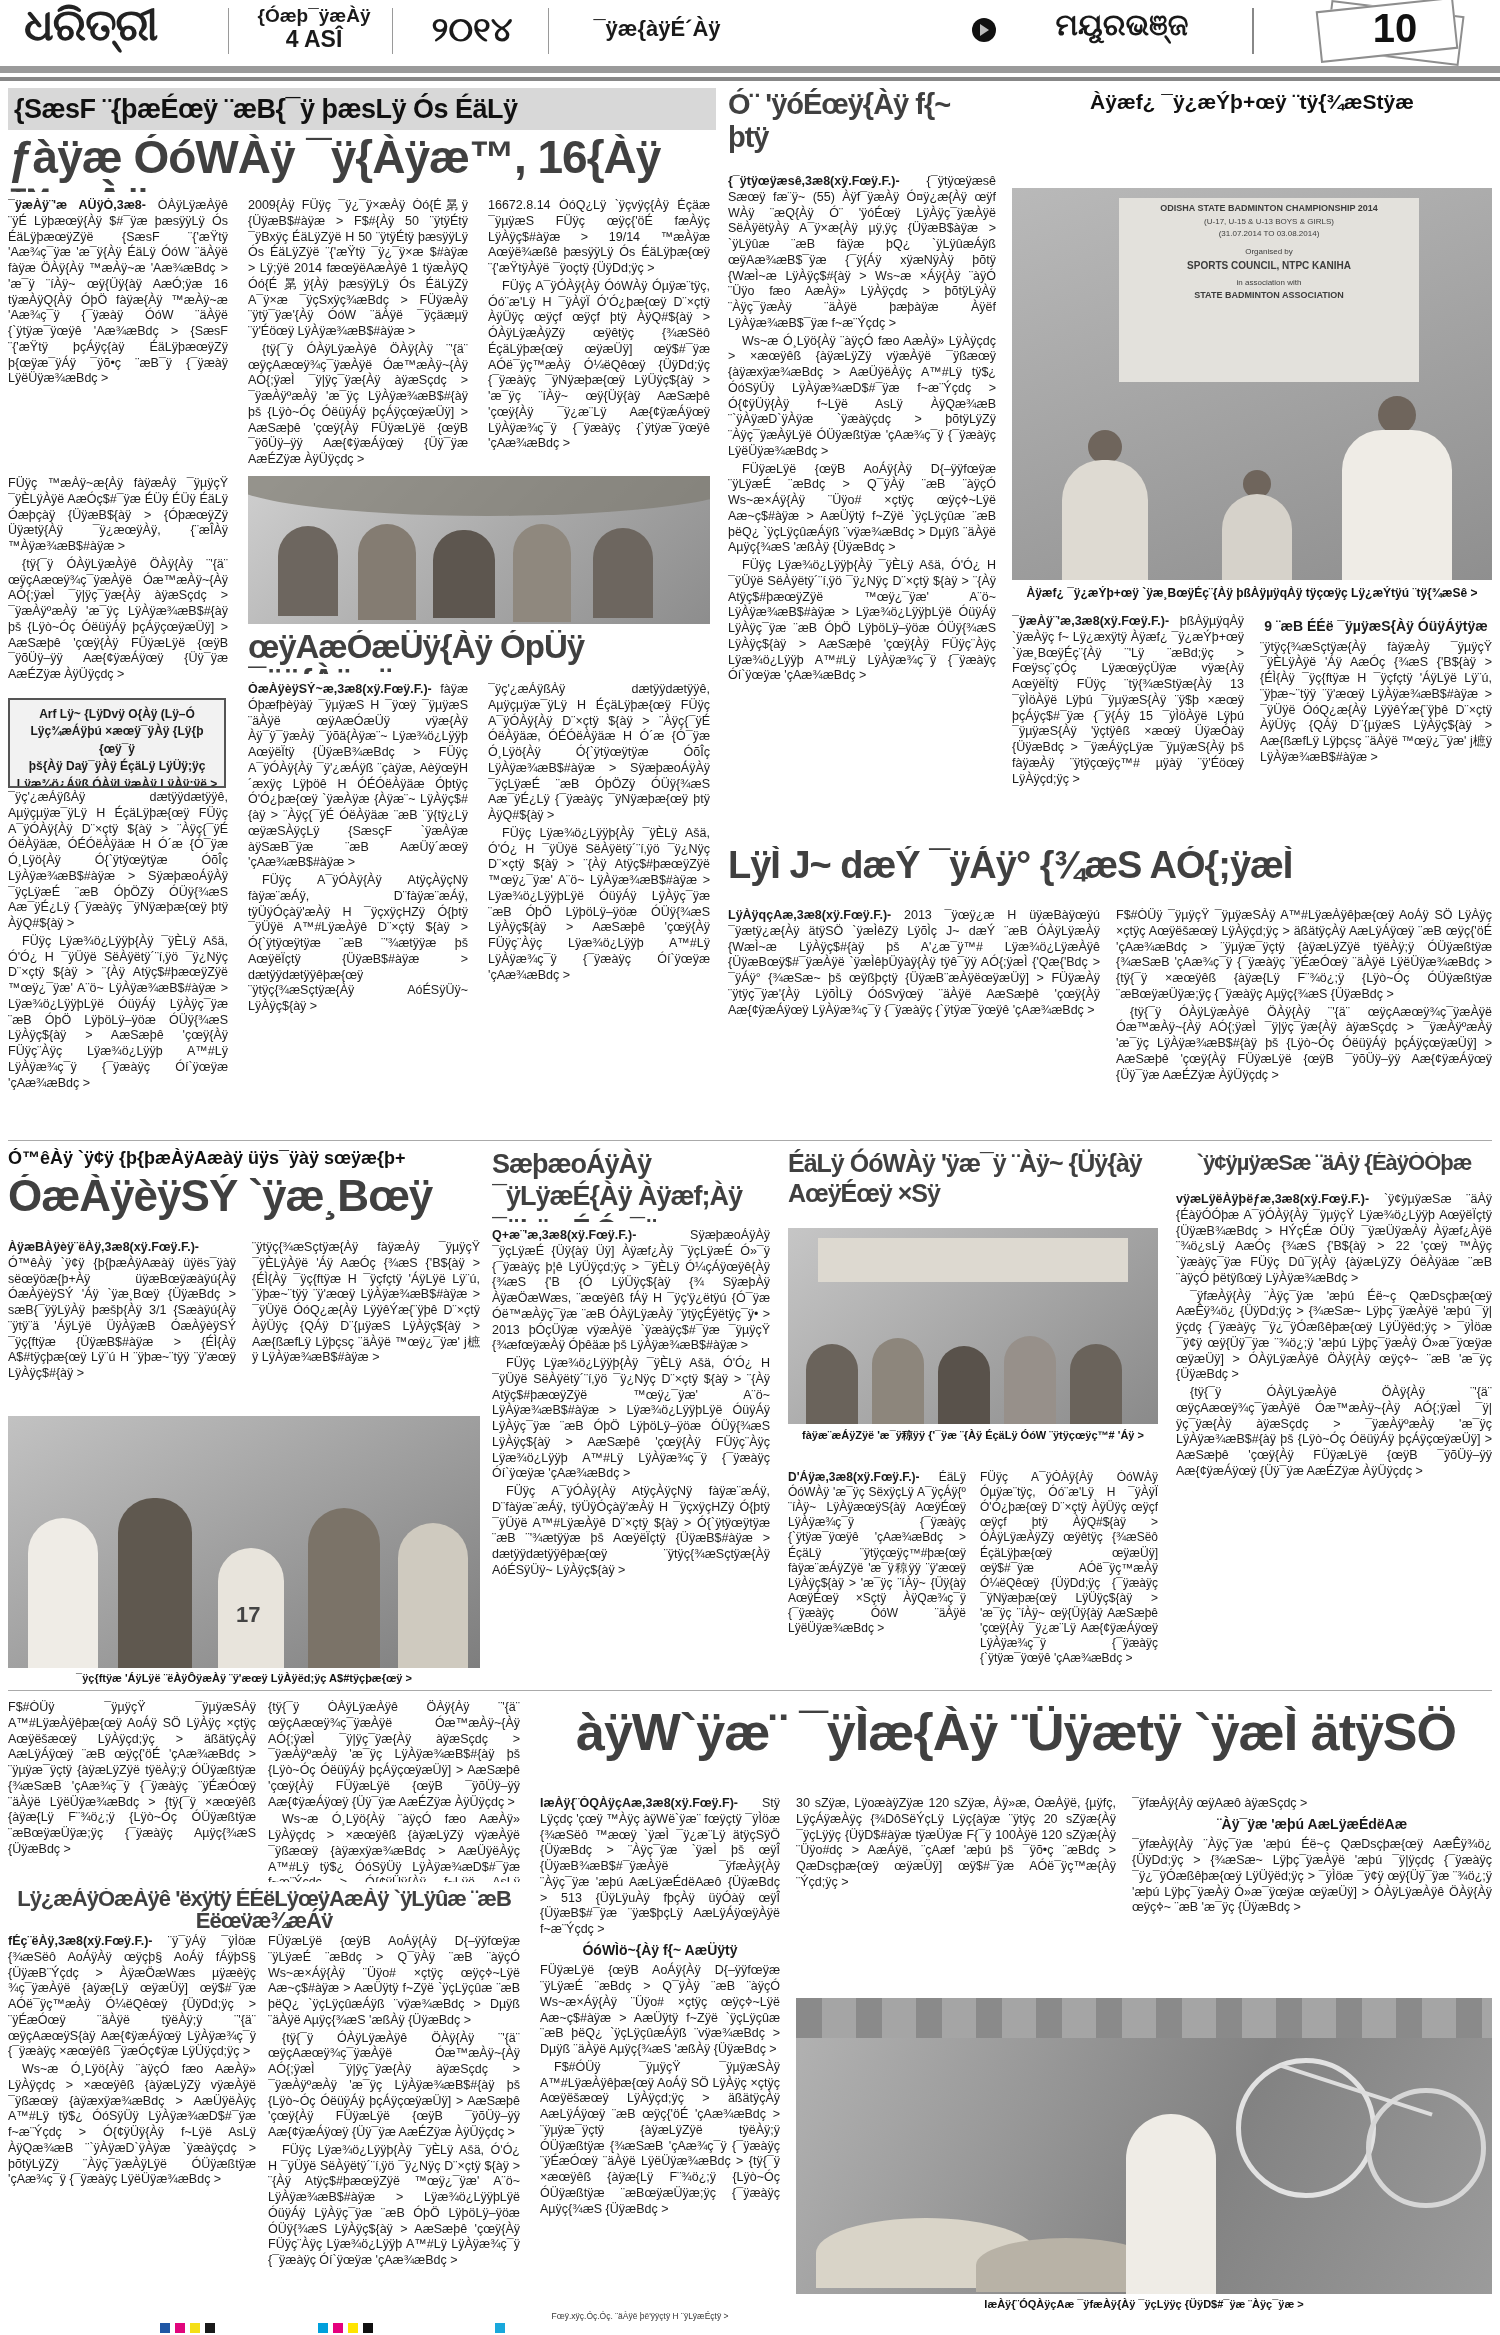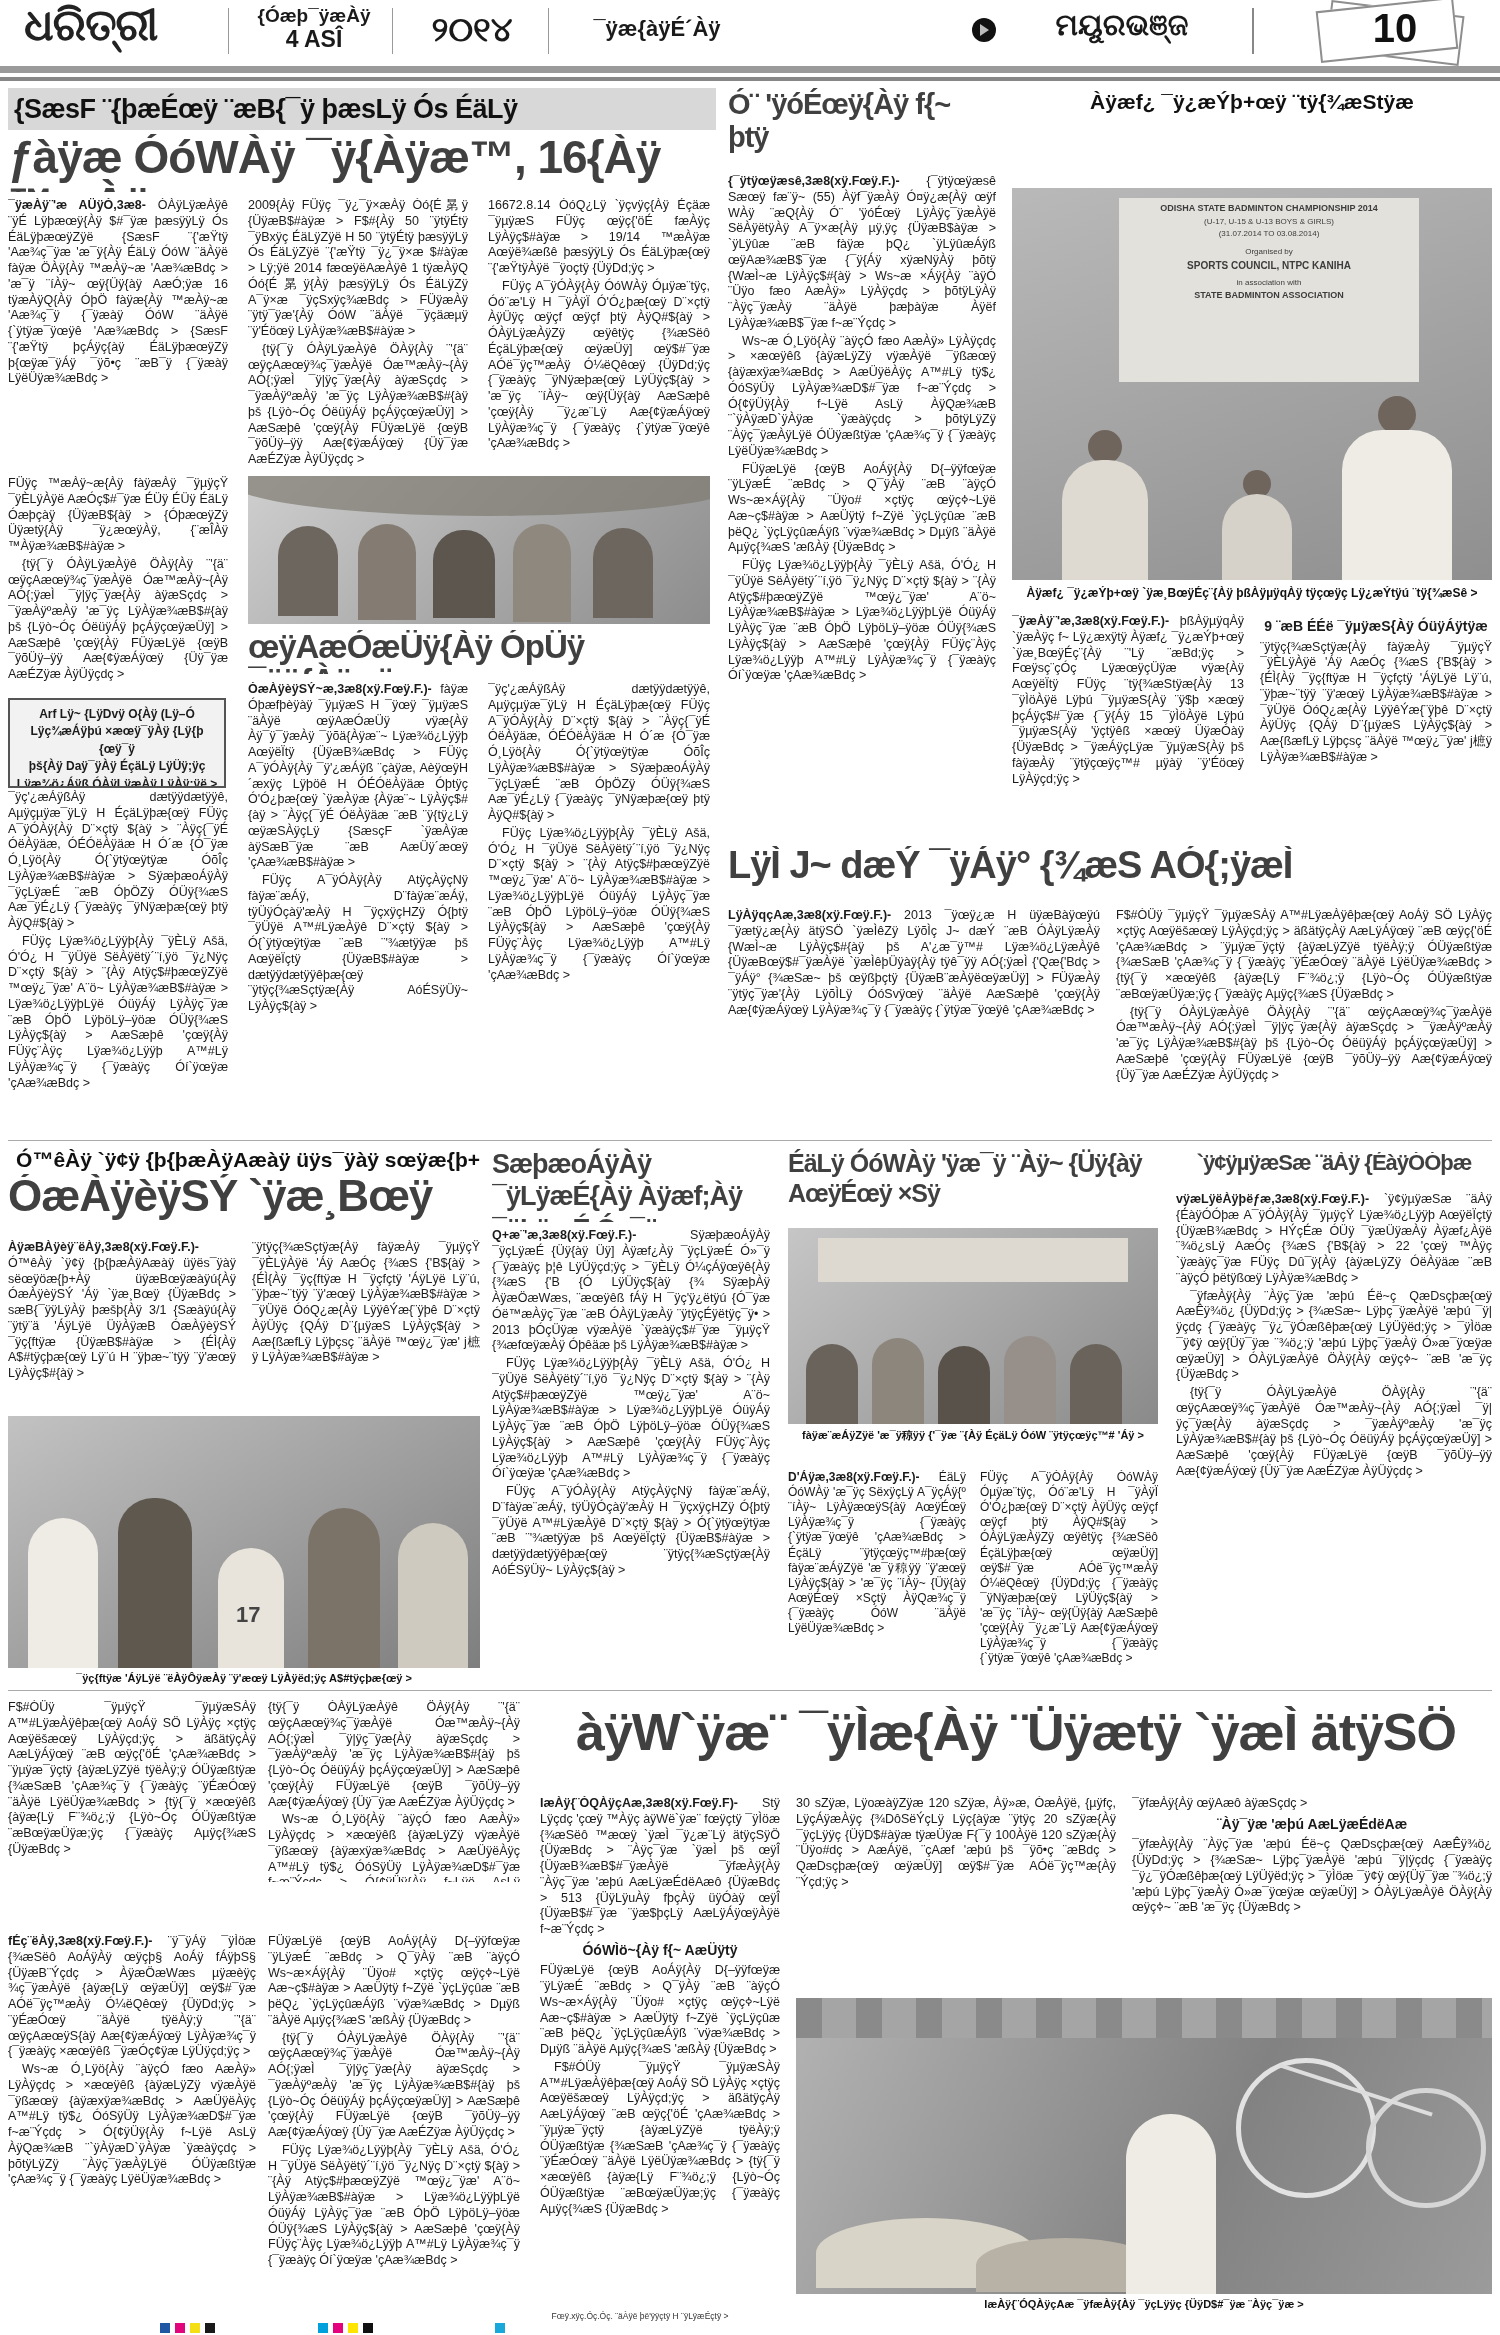--- a/index.html
+++ b/index.html
@@ -153,21 +153,21 @@
   <div class="col" style="left:728px;top:908px;width:372px;height:228px;">
     <p class="nofirst"><b class="dl">LÿÀÿqçAæ,3æ8(xÿ.Fœÿ.F.)-</b> <span>2013 ¯ÿœÿ¿æ H üÿæBàÿœÿú ¯ÿætÿ¿æ{Àÿ ätÿSÖ `ÿæÌêZÿ LÿõÌç J~ dæÝ ¨æB ÓÀÿLÿæÀÿ {WæÌ~æ LÿÀÿç$#{àÿ þš A'¿æ¯ÿ™# Lÿæ¾ö¿LÿæÀÿê {ÜÿæBœÿ$#¯ÿæÀÿë `ÿæÌêþÜÿàÿ{Àÿ tÿê¯ÿÿ AÓ{;ÿæÌ {'Qæ{'Bdç &gt; ¯ÿÁÿ° {¾æSæ~ þš œÿßþçtÿ {ÜÿæB¨æÀÿëœÿæÜÿ] &gt; FÜÿæÀÿ ¨ÿtÿç¯ÿæ'{Àÿ LÿõÌLÿ ÓóSvÿœÿ ¨äÀÿë AæSæþê 'çœÿ{Àÿ Aæ{¢ÿæÁÿœÿ LÿÀÿæ¾ç¯ÿ {¯ÿæàÿç {`ÿtÿæ¯ÿœÿê 'çAæ¾æBdç &gt;</span></p>
   </div>
   <div class="col" style="left:1116px;top:908px;width:376px;height:228px;">
     <p class="nofirst">F$#ÓÜÿ ¯ÿµÿçŸ ¯ÿµÿæSÀÿ A™#LÿæÀÿêþæ{œÿ AoÁÿ SÖ LÿÀÿç ×çtÿç Aœÿëšæœÿ LÿÀÿçd;ÿç &gt; äßätÿçÀÿ AæLÿÁÿœÿ ¨æB œÿç{'öÉ 'çAæ¾æBdç &gt; ¨ÿµÿæ¯ÿçtÿ {àÿæLÿZÿë tÿëÀÿ;ÿ ÓÜÿæßtÿæ {¾æSæB 'çAæ¾ç¯ÿ {¯ÿæàÿç ¨ÿÉæÓœÿ ¨äÀÿë LÿëÜÿæ¾æBdç &gt; {tÿ{¯ÿ ×æœÿêß {àÿæ{Lÿ F¨¾ö¿;ÿ {Lÿò~Óç ÓÜÿæßtÿæ ¨æBœÿæÜÿæ;ÿç {¯ÿæàÿç Aµÿç{¾æS {ÜÿæBdç &gt;</p>
     <p>{tÿ{¯ÿ ÓÀÿLÿæÀÿê ÖÀÿ{Àÿ ¨'{ä¨ œÿçAæœÿ¾ç¯ÿæÀÿë Óæ™æÀÿ~{Àÿ AÓ{;ÿæÌ ¯ÿ|ÿç¯ÿæ{Àÿ àÿæSçdç &gt; ¯ÿæÀÿºæÀÿ 'æ¯ÿç LÿÀÿæ¾æB$#{àÿ þš {Lÿò~Óç ÓëüÿÁÿ þçÁÿçœÿæÜÿ] &gt; AæSæþê 'çœÿ{Àÿ FÜÿæLÿë {œÿB ¯ÿõÜÿ–ÿÿ Aæ{¢ÿæÁÿœÿ {Üÿ¯ÿæ AæÉZÿæ ÀÿÜÿçdç &gt;</p>
   </div>
 
   <div class="rule" style="left:8px;top:1140px;width:1484px;height:1px;background:#aaa;"></div>
 
-  <div class="kick abs" style="left:8px;top:1148px;width:472px;height:24px;font-size:21px;text-align:right;">Ó™êÀÿ `ÿ¢ÿ {þ{þæÀÿAæàÿ üÿs¯ÿàÿ sœÿæ{þ+</div>
+  <div class="kick abs" style="left:8px;top:1148px;width:472px;height:24px;font-size:18px;text-align:left;">Ó™êÀÿ `ÿ¢ÿ {þ{þæÀÿAæàÿ üÿs¯ÿàÿ sœÿæ{þ+</div>
   <div class="hl abs" style="left:8px;top:1174px;width:472px;height:58px;font-size:44px;">ÓæÀÿèÿSÝ `ÿæ¸Bœÿ</div>
   <div class="col" style="left:8px;top:1240px;width:228px;height:170px;">
     <p class="nofirst"><b class="dl">ÀÿæBÀÿèÿ¨ëÀÿ,3æ8(xÿ.Fœÿ.F.)-</b> <span>Ó™êÀÿ `ÿ¢ÿ {þ{þæÀÿAæàÿ üÿës¯ÿàÿ sëœÿöæ{þ+Àÿ üÿæBœÿæàÿú{Àÿ ÓæÀÿèÿSÝ 'Áÿ `ÿæ¸Bœÿ {ÜÿæBdç &gt; sæB{¯ÿÿLÿÀÿ þæšþ{Àÿ 3/1 {Sæàÿú{Àÿ ¨ÿtÿ¨ä 'ÁÿLÿë ÜÿÀÿæB ÓæÀÿèÿSÝ ¯ÿç{ftÿæ {ÜÿæB$#àÿæ &gt; {ÉÌ{Àÿ A$#tÿçþæ{œÿ Lÿ¨ú H ¨ÿþæ~¨tÿÿ ¨ÿ'æœÿ LÿÀÿç$#{àÿ &gt;</span></p>
   </div>
   <div class="col" style="left:252px;top:1240px;width:228px;height:170px;">
     <p class="nofirst">¨ÿtÿç{¾æSçtÿæ{Àÿ fàÿæÀÿ ¯ÿµÿçŸ ¯ÿÈLÿÀÿë 'Áÿ AæÓç {¾æS {'B${àÿ &gt; {ÉÌ{Àÿ ¯ÿç{ftÿæ H ¯ÿçfçtÿ 'ÁÿLÿë Lÿ¨ú, ¨ÿþæ~¨tÿÿ ¨ÿ'æœÿ LÿÀÿæ¾æB$#àÿæ &gt; ¯ÿÜÿë ÓóQ¿æ{Àÿ LÿÿêÝæ{¨ÿþê D¨×çtÿ ÀÿÜÿç {QÁÿ D¨{µÿæS LÿÀÿç${àÿ &gt; Aæ{ßæfLÿ Lÿþçsç ¨äÀÿë ™œÿ¿¯ÿæ' j樜ÿ LÿÀÿæ¾æB$#àÿæ &gt;</p>
   </div>
   <div class="photo" style="left:8px;top:1416px;width:472px;height:252px;background:linear-gradient(150deg,#c2c2c2,#7e7e7e);">
     <div class="blob" style="left:20px;bottom:0;width:70px;height:150px;background:#efece6;border-radius:35px 35px 0 0;"></div>
     <div class="blob" style="left:110px;bottom:0;width:74px;height:170px;background:#5f584f;border-radius:35px 35px 0 0;"></div>
@@ -211,20 +211,21 @@
 
   <div class="rule" style="left:8px;top:1690px;width:1484px;height:1px;background:#aaa;"></div>
 
   <div class="col" style="left:8px;top:1700px;width:248px;height:182px;">
     <p class="nofirst">F$#ÓÜÿ ¯ÿµÿçŸ ¯ÿµÿæSÀÿ A™#LÿæÀÿêþæ{œÿ AoÁÿ SÖ LÿÀÿç ×çtÿç Aœÿëšæœÿ LÿÀÿçd;ÿç &gt; äßätÿçÀÿ AæLÿÁÿœÿ ¨æB œÿç{'öÉ 'çAæ¾æBdç &gt; ¨ÿµÿæ¯ÿçtÿ {àÿæLÿZÿë tÿëÀÿ;ÿ ÓÜÿæßtÿæ {¾æSæB 'çAæ¾ç¯ÿ {¯ÿæàÿç ¨ÿÉæÓœÿ ¨äÀÿë LÿëÜÿæ¾æBdç &gt; {tÿ{¯ÿ ×æœÿêß {àÿæ{Lÿ F¨¾ö¿;ÿ {Lÿò~Óç ÓÜÿæßtÿæ ¨æBœÿæÜÿæ;ÿç {¯ÿæàÿç Aµÿç{¾æS {ÜÿæBdç &gt;</p>
   </div>
   <div class="col" style="left:268px;top:1700px;width:252px;height:182px;">
     <p class="nofirst">{tÿ{¯ÿ ÓÀÿLÿæÀÿê ÖÀÿ{Àÿ ¨'{ä¨ œÿçAæœÿ¾ç¯ÿæÀÿë Óæ™æÀÿ~{Àÿ AÓ{;ÿæÌ ¯ÿ|ÿç¯ÿæ{Àÿ àÿæSçdç &gt; ¯ÿæÀÿºæÀÿ 'æ¯ÿç LÿÀÿæ¾æB$#{àÿ þš {Lÿò~Óç ÓëüÿÁÿ þçÁÿçœÿæÜÿ] &gt; AæSæþê 'çœÿ{Àÿ FÜÿæLÿë {œÿB ¯ÿõÜÿ–ÿÿ Aæ{¢ÿæÁÿœÿ {Üÿ¯ÿæ AæÉZÿæ ÀÿÜÿçdç &gt;</p>
     <p>Ws~æ Ó¸Lÿö{Àÿ ¨àÿçÓ fæo AæÀÿ» LÿÀÿçdç &gt; ×æœÿêß {àÿæLÿZÿ vÿæÀÿë ¯ÿßæœÿ {àÿæxÿæ¾æBdç &gt; AæÜÿëÀÿç A™#Lÿ tÿ$¿ ÓóSÿÜÿ LÿÀÿæ¾æD$#¯ÿæ f~æ¨Ýçdç &gt; Ó{¢ÿÜÿ{Àÿ f~Lÿë AsLÿ ÀÿQæ¾æB ¨`ÿÀÿæD`ÿÀÿæ `ÿæàÿçdç &gt; þõtÿLÿZÿ ¨Àÿç¯ÿæÀÿLÿë ÓÜÿæßtÿæ 'çAæ¾ç¯ÿ {¯ÿæàÿç LÿëÜÿæ¾æBdç &gt;</p>
   </div>
+  <div class="hl abs" style="left:8px;top:1888px;width:512px;height:40px;font-size:22px;text-align:center;">Lÿ¿æÁÿÓæÀÿê 'ëxÿtÿ ÉÉëLÿœÿAæÀÿ `ÿLÿûæ ¨æB Éëœÿæ¾æÁÿ</div>
   <div class="col" style="left:8px;top:1934px;width:248px;height:372px;">
     <p class="nofirst"><b class="dl">fÉç¨ëÀÿ,3æ8(xÿ.Fœÿ.F.)-</b> <span>¨ÿ¯ÿÁÿ ¯ÿÌöæ {¾æSëô AoÁÿÀÿ œÿçþ§ AoÁÿ fÁÿþS§ {ÜÿæB¨Ýçdç &gt; ÀÿæÖæWæs µÿæèÿç ¾ç¯ÿæÀÿë {àÿæ{Lÿ œÿæÜÿ] œÿ$#¯ÿæ AÓë¯ÿç™æÀÿ Ó¼ëQêœÿ {ÜÿDd;ÿç &gt; ¨ÿÉæÓœÿ ¨äÀÿë tÿëÀÿ;ÿ ¨'{ä¨ œÿçAæœÿS{àÿ Aæ{¢ÿæÁÿœÿ LÿÀÿæ¾ç¯ÿ {¯ÿæàÿç ×æœÿêß ¯ÿæÓç¢ÿæ LÿÜÿçd;ÿç &gt;</span></p>
     <p>Ws~æ Ó¸Lÿö{Àÿ ¨àÿçÓ fæo AæÀÿ» LÿÀÿçdç &gt; ×æœÿêß {àÿæLÿZÿ vÿæÀÿë ¯ÿßæœÿ {àÿæxÿæ¾æBdç &gt; AæÜÿëÀÿç A™#Lÿ tÿ$¿ ÓóSÿÜÿ LÿÀÿæ¾æD$#¯ÿæ f~æ¨Ýçdç &gt; Ó{¢ÿÜÿ{Àÿ f~Lÿë AsLÿ ÀÿQæ¾æB ¨`ÿÀÿæD`ÿÀÿæ `ÿæàÿçdç &gt; þõtÿLÿZÿ ¨Àÿç¯ÿæÀÿLÿë ÓÜÿæßtÿæ 'çAæ¾ç¯ÿ {¯ÿæàÿç LÿëÜÿæ¾æBdç &gt;</p>
   </div>
   <div class="col" style="left:268px;top:1934px;width:252px;height:372px;">
     <p class="nofirst">FÜÿæLÿë {œÿB AoÁÿ{Àÿ D{–ÿÿfœÿæ ¨ÿLÿæÉ ¨æBdç &gt; Q¯ÿÀÿ ¨æB ¨àÿçÓ Ws~æ×Áÿ{Àÿ ¨Üÿo# ×çtÿç œÿçߦ~Lÿë Aæ~ç$#àÿæ &gt; AæÜÿtÿ f~Zÿë `ÿçLÿçûæ ¨æB þëQ¿ `ÿçLÿçûæÁÿß ¨vÿæ¾æBdç &gt; Dµÿß ¨äÀÿë Aµÿç{¾æS 'æßÀÿ {ÜÿæBdç &gt;</p>
     <p>{tÿ{¯ÿ ÓÀÿLÿæÀÿê ÖÀÿ{Àÿ ¨'{ä¨ œÿçAæœÿ¾ç¯ÿæÀÿë Óæ™æÀÿ~{Àÿ AÓ{;ÿæÌ ¯ÿ|ÿç¯ÿæ{Àÿ àÿæSçdç &gt; ¯ÿæÀÿºæÀÿ 'æ¯ÿç LÿÀÿæ¾æB$#{àÿ þš {Lÿò~Óç ÓëüÿÁÿ þçÁÿçœÿæÜÿ] &gt; AæSæþê 'çœÿ{Àÿ FÜÿæLÿë {œÿB ¯ÿõÜÿ–ÿÿ Aæ{¢ÿæÁÿœÿ {Üÿ¯ÿæ AæÉZÿæ ÀÿÜÿçdç &gt;</p>
     <p>FÜÿç Lÿæ¾ö¿Lÿÿþ{Àÿ ¯ÿÈLÿ Ašä, Ó'Ó¿ H ¯ÿÜÿë SëÀÿëtÿ´¨í‚ÿö ¯ÿ¿Nÿç D¨×çtÿ ${àÿ &gt; ¨{Àÿ Atÿç$#þæœÿZÿë ™œÿ¿¯ÿæ' A¨ö~ LÿÀÿæ¾æB$#àÿæ &gt; Lÿæ¾ö¿LÿÿþLÿë ÓüÿÁÿ LÿÀÿç¯ÿæ ¨æB ÓþÖ LÿþöLÿ–ÿöæ ÓÜÿ{¾æS LÿÀÿç${àÿ &gt; AæSæþê 'çœÿ{Àÿ FÜÿç¨Àÿç Lÿæ¾ö¿Lÿÿþ A™#Lÿ LÿÀÿæ¾ç¯ÿ {¯ÿæàÿç Óí`ÿœÿæ 'çAæ¾æBdç &gt;</p>
   </div>
 

